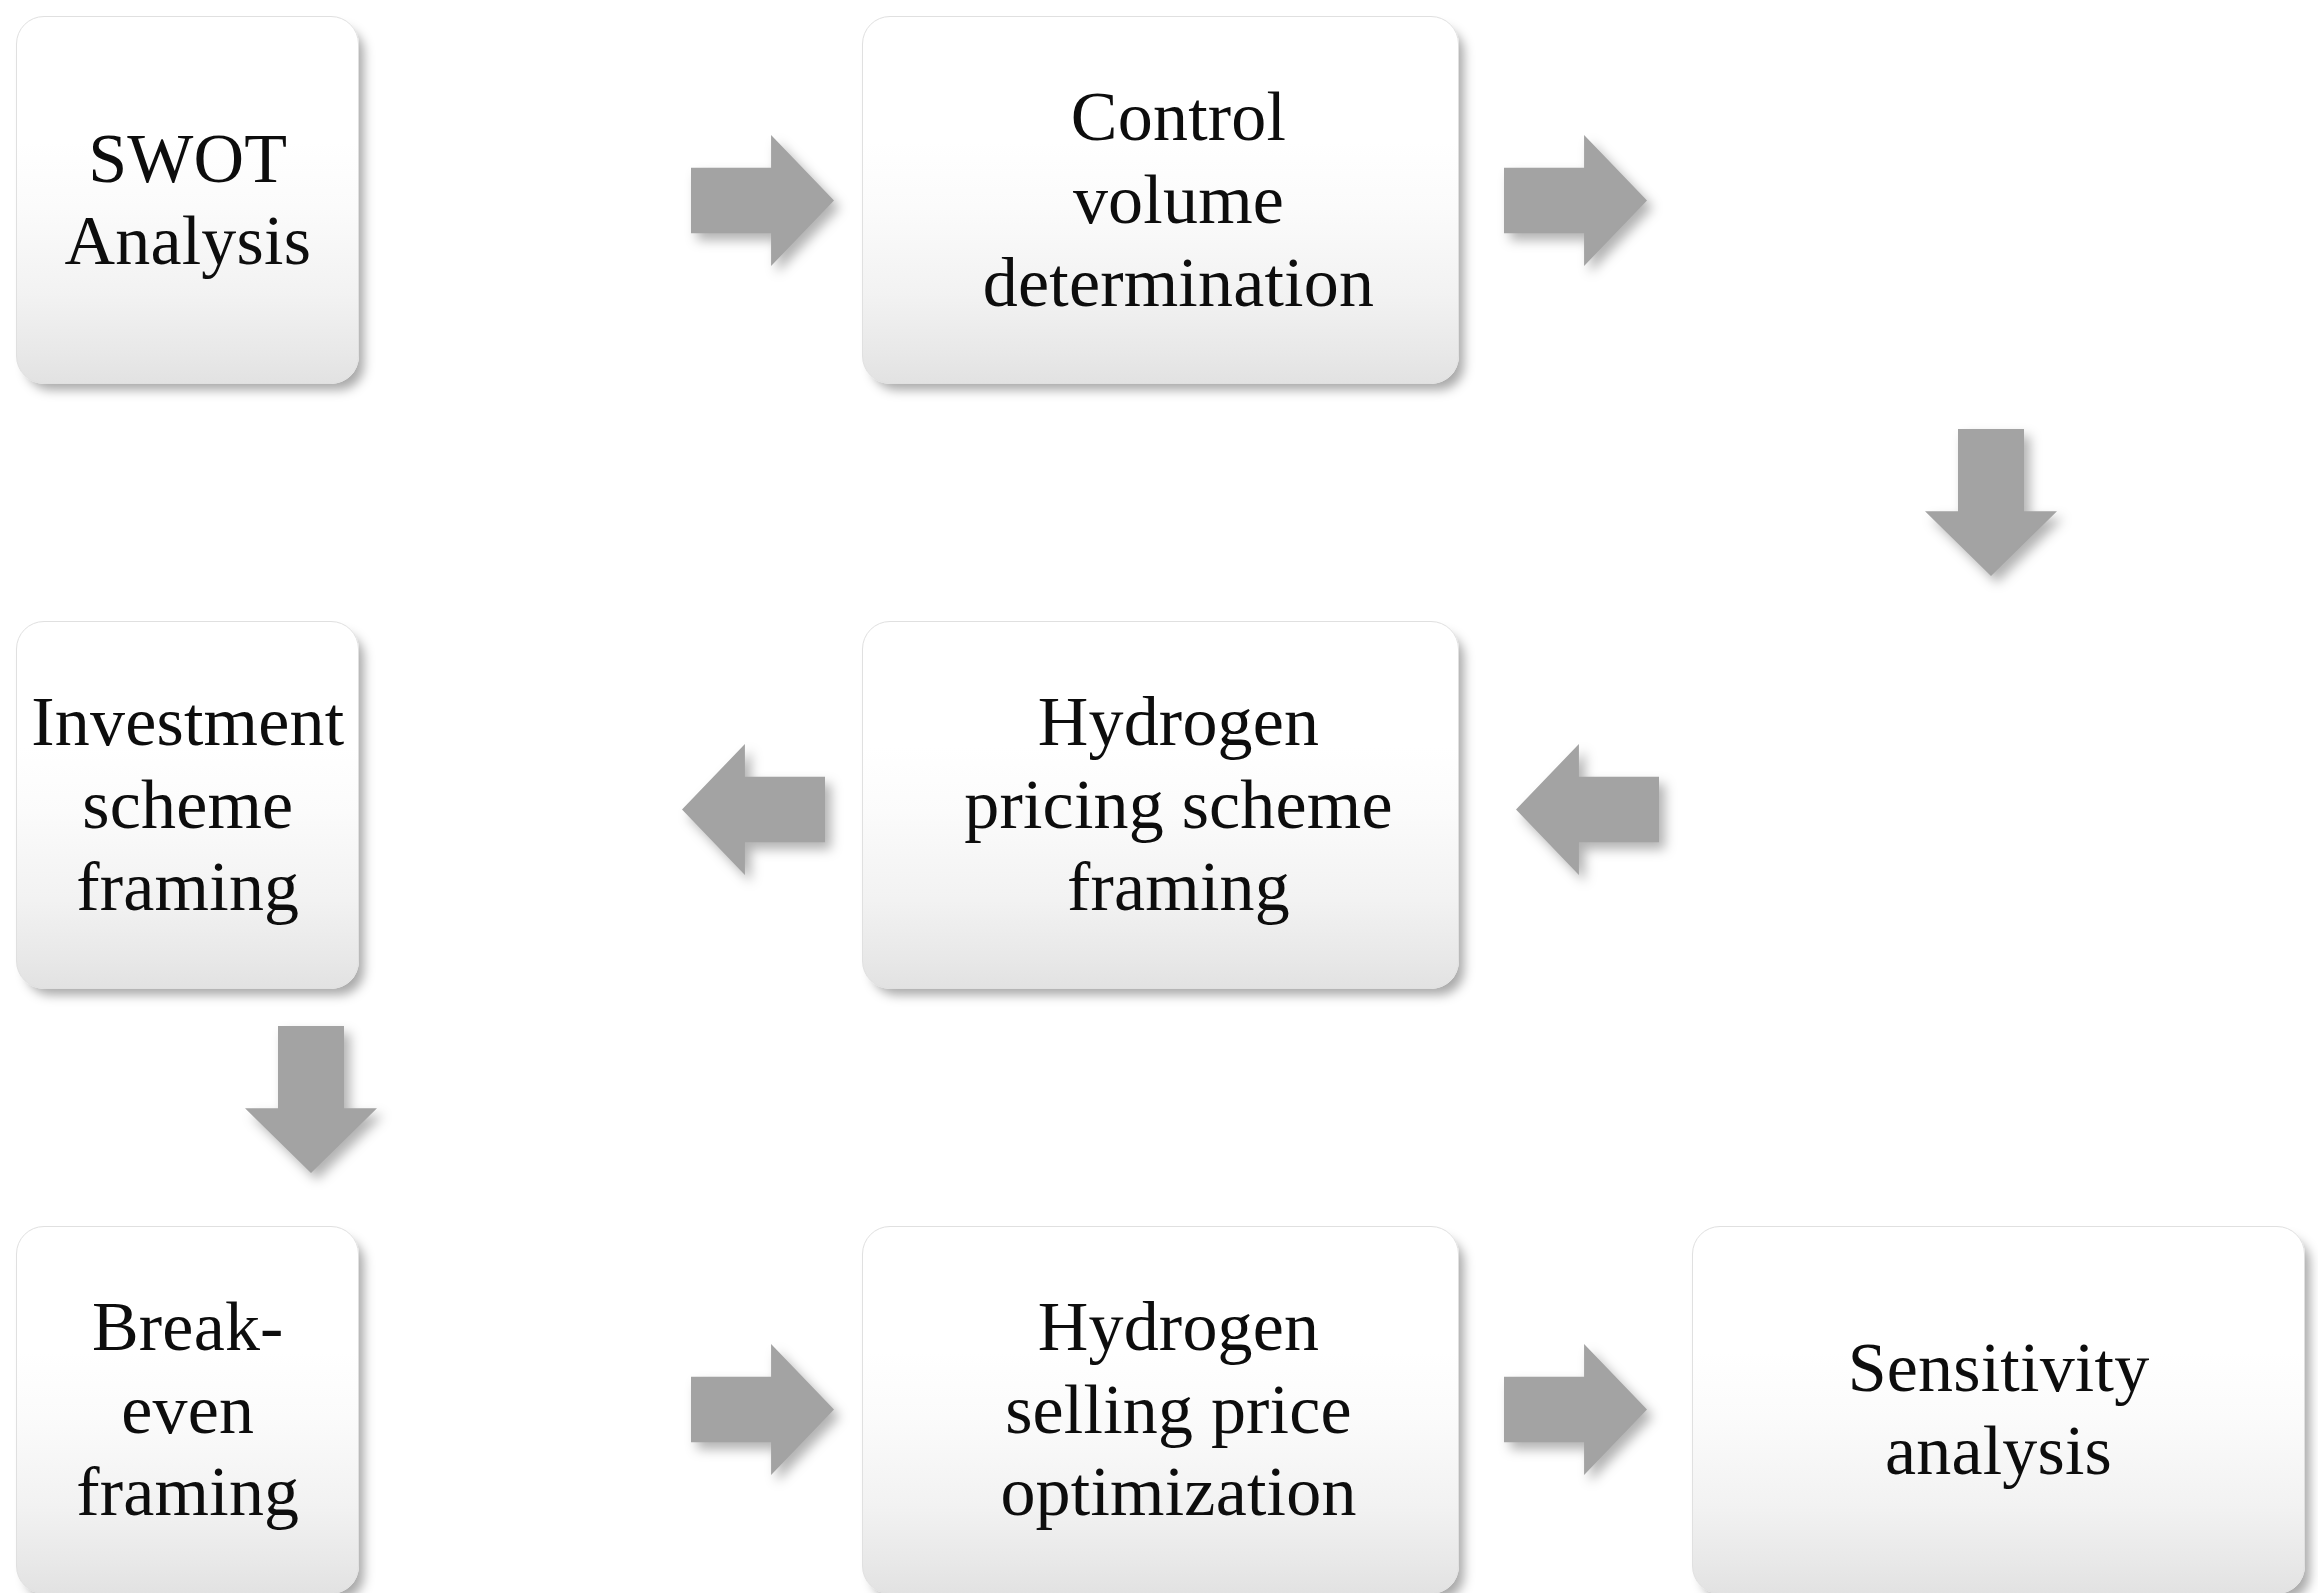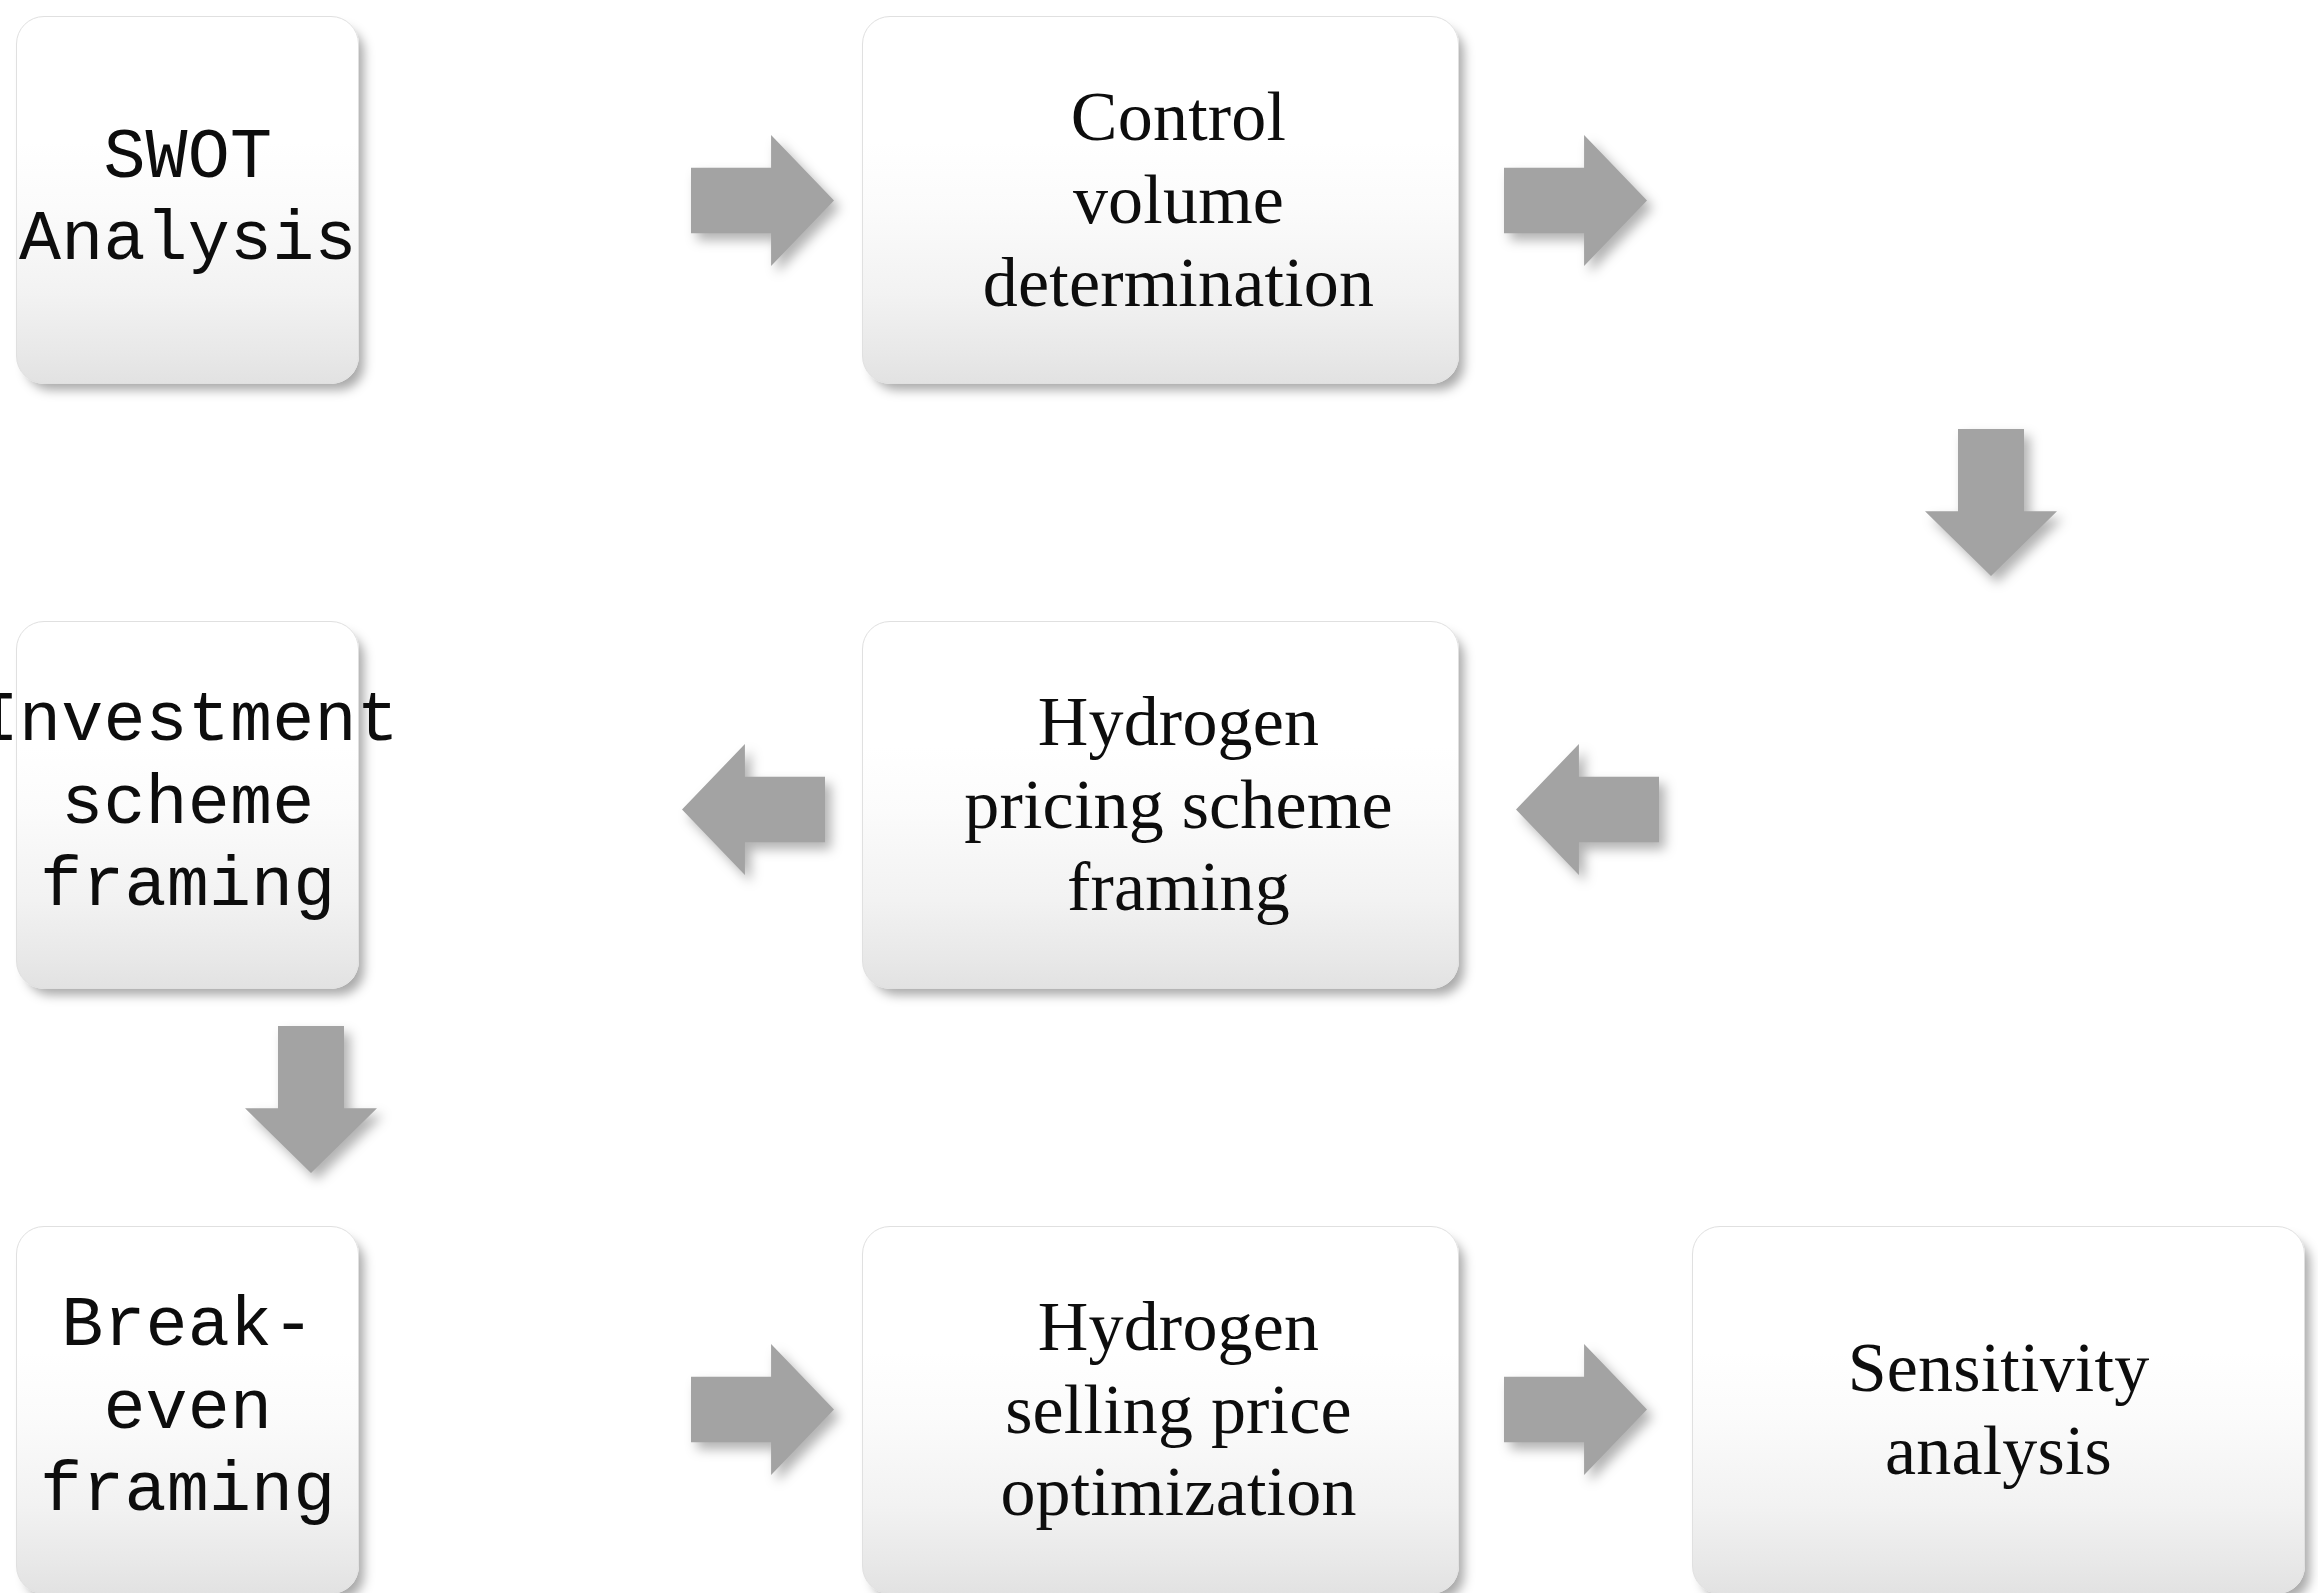--- a/index.html
+++ b/index.html
@@ -41,21 +41,21 @@
   .node-label {
     color: #0d0d0d;
     font-size: 70px;
     line-height: 1.18;
     letter-spacing: 0.2px;
     padding: 0 21px;
     white-space: pre-line;
   }
 
   
-  .col-1 { left: 16.3px;   width: 343px; font-family: Liberation Mono, monospace; }
+  .col-1 { left: 16.3px;   width: 343px; }
   .col-2 { left: 862px; width: 597px; padding-left: 36px; }
   .col-3 { left: 1692px; width: 613px; }
 
   .row-1 { top: 16.3px;   height: 368px; }
   .row-2 { top: 621px;  height: 368px; }
   .row-3 { top: 1226px; height: 368px; }
 
   
   .arrow {
     position: absolute;

